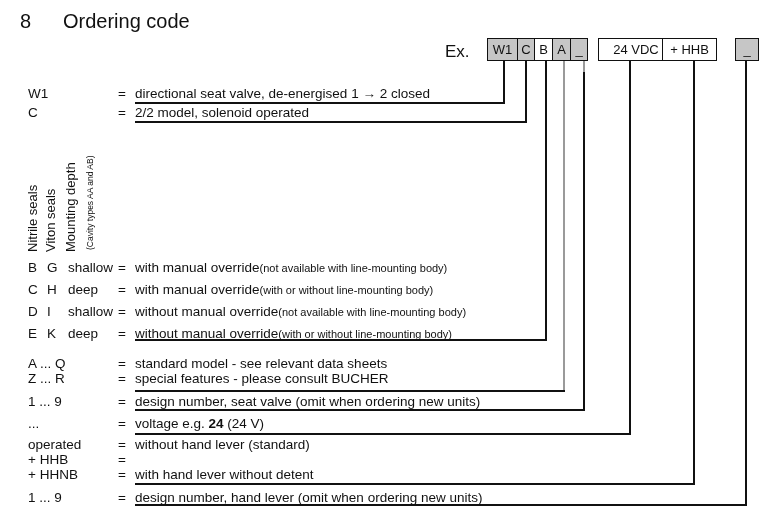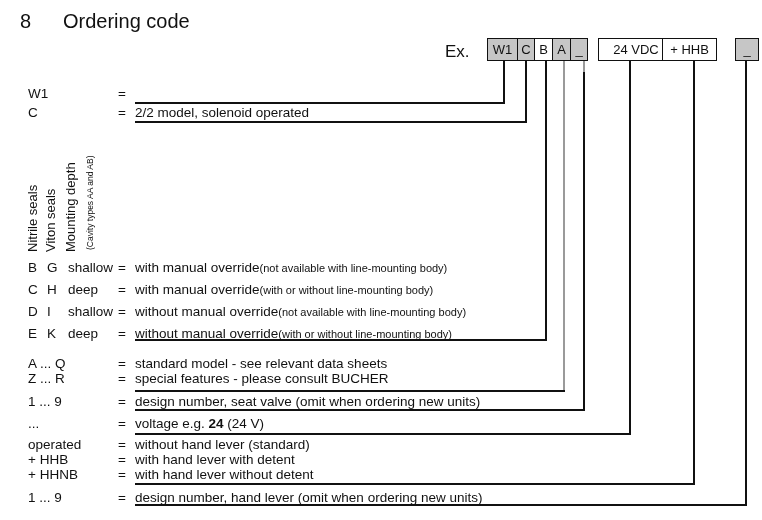--- a/index.html
+++ b/index.html
@@ -97,20 +97,21 @@
   <div class="hline" style="top:504px;width:611.5px"></div>
 
   <div class="vert" style="left:25px">Nitrile seals</div>
   <div class="vert" style="left:43px">Viton seals</div>
   <div class="vert" style="left:63px">Mounting depth</div>
   <div class="vert vert-small" style="left:85px">(Cavity types AA and AB)</div>
 
   <div class="row" style="top:86px">
     <span class="cc1">W1</span>
     <span class="eq">=</span>
+    <span class="desc">directional seat valve, de-energised 1 → 2 closed</span>
   </div>
   <div class="row" style="top:105px">
     <span class="cc1">C</span>
     <span class="eq">=</span>
     <span class="desc">2/2 model, solenoid operated</span>
   </div>
 
   <div class="row" style="top:260px">
     <span class="cc1">B</span>
     <span class="cc2">G</span>
@@ -162,21 +163,20 @@
   </div>
 
   <div class="row" style="top:437px">
     <span class="cc1">operated</span>
     <span class="eq">=</span>
     <span class="desc">without hand lever (standard)</span>
   </div>
   <div class="row" style="top:452px">
     <span class="cc1">+ HHB</span>
     <span class="eq">=</span>
-    <span class="desc">with hand lever with detent</span>
   </div>
   <div class="row" style="top:467px">
     <span class="cc1">+ HHNB</span>
     <span class="eq">=</span>
     <span class="desc">with hand lever without detent</span>
   </div>
   <div class="row" style="top:490px">
     <span class="cc1">1 ... 9</span>
     <span class="eq">=</span>
     <span class="desc">design number, hand lever (omit when ordering new units)</span>

